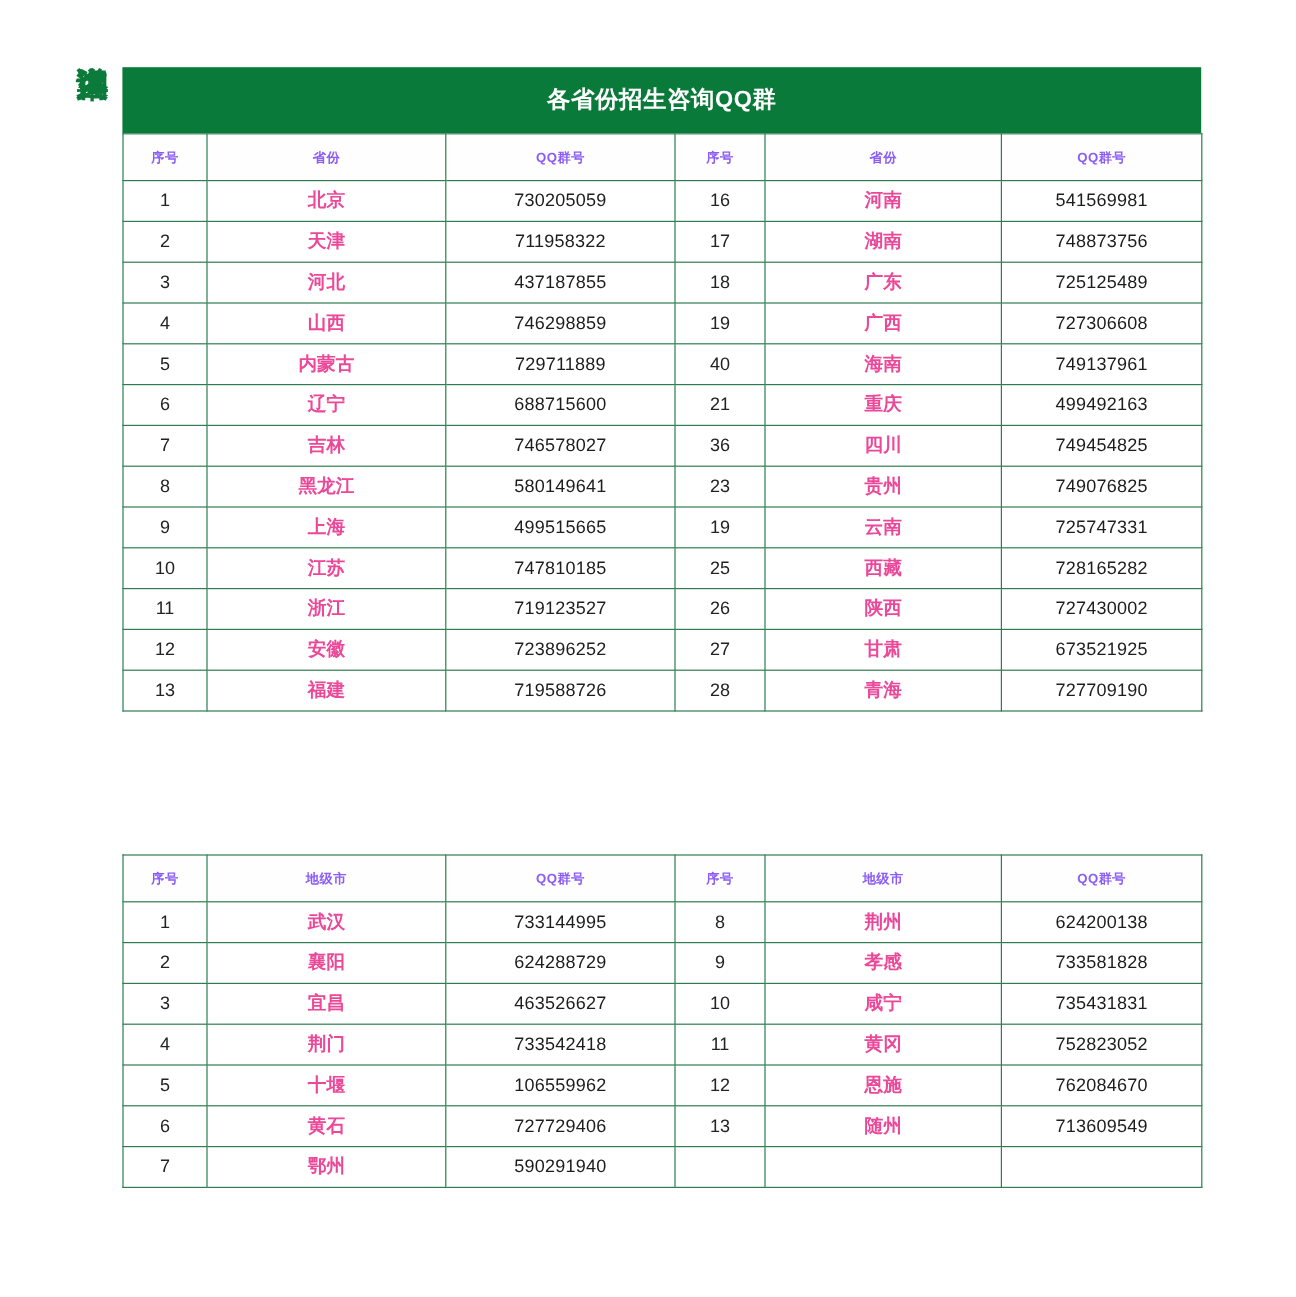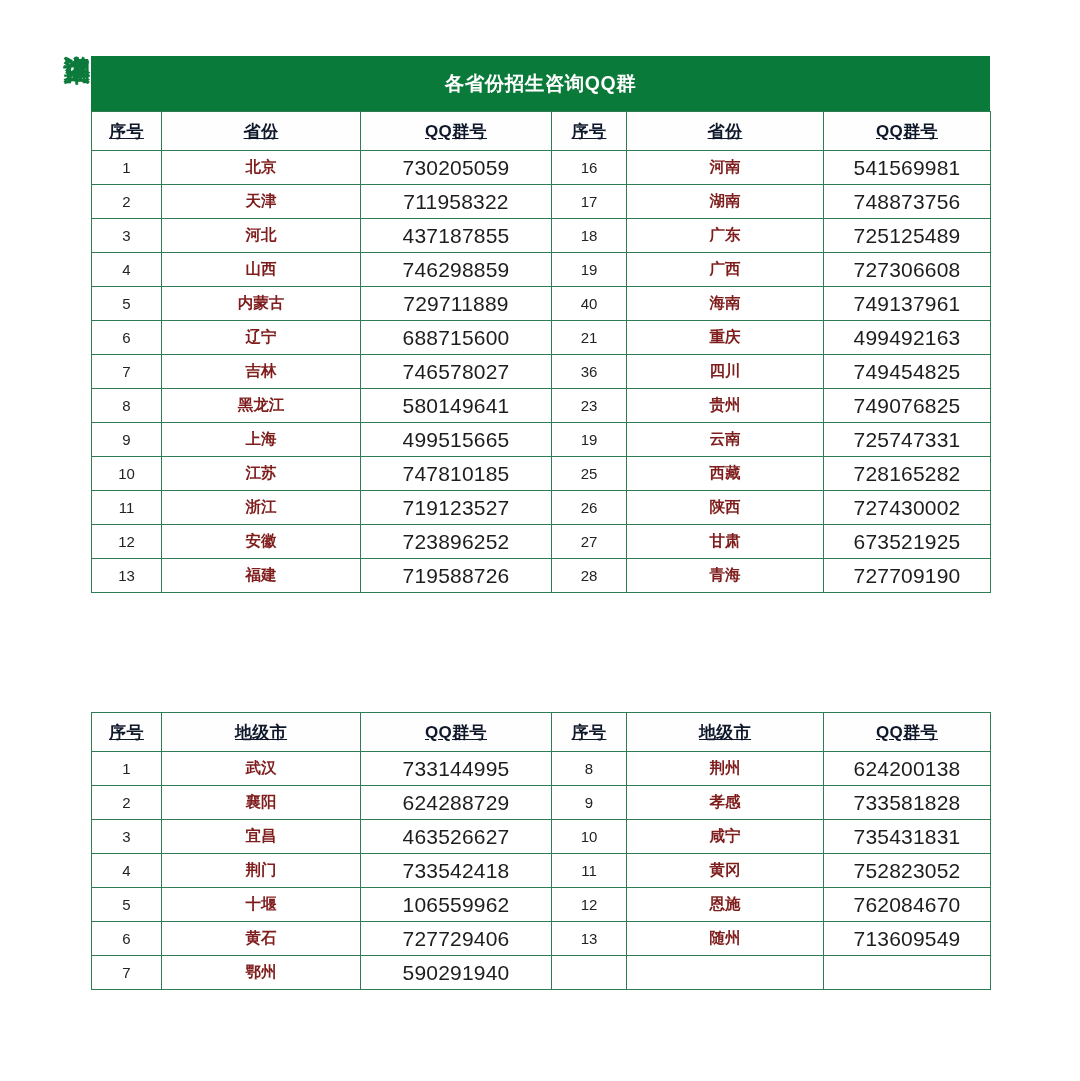--- a/index.html
+++ b/index.html
@@ -35,21 +35,21 @@
     color: #0b7a3b;
     letter-spacing: 0px;
     writing-mode: vertical-rl;
     text-orientation: upright;
     white-space: nowrap;
   }
 
   
   .table-block {
     position: absolute;
-    left: 91px;
+    left: 102px;
     width: 899px;
     box-sizing: border-box;
   }
   #table-1 { top: 56px; }
   #table-2 { top: 712px; }
 
   .banner {
     background: #0a7a3a;
     color: #ffffff;
     font-size: 19.5px;
@@ -80,49 +80,48 @@
     border: 1px solid #2e7d52;
     text-align: center;
     box-sizing: border-box;
     padding: 0;
     overflow: hidden;
     white-space: nowrap;
   }
 
   table.qq-table thead th {
     height: 39px;
-    color: #0f172a;
-    font-size: 17px;
+    color: #8b5cf6;
+    font-size: 11px;
     font-weight: bold;
     background: #fdfefd;
     letter-spacing: 0.4px;
-    text-decoration: underline;
   }
 
   table.qq-table tbody td {
     height: 34px;
     font-size: 15.5px;
     color: #1c1c1c;
     background: #fefffe;
     font-weight: normal;
   }
 
   table.qq-table tbody td.cell-name {
     font-weight: bold;
     font-size: 15.5px;
-    color: #7f1d1d;
+    color: #ec4899;
   }
 
   table.qq-table tbody td.cell-idx {
     font-size: 15px;
     color: #232323;
   }
 
   table.qq-table tbody td.cell-qq {
-    font-size: 21px;
+    font-size: 15px;
     color: #1d1d1d;
     letter-spacing: 0.2px;
   }
 
   table.qq-table tbody td.cell-empty {
     background: #fefffe;
   }
 </style>
 </head>
 <body>

